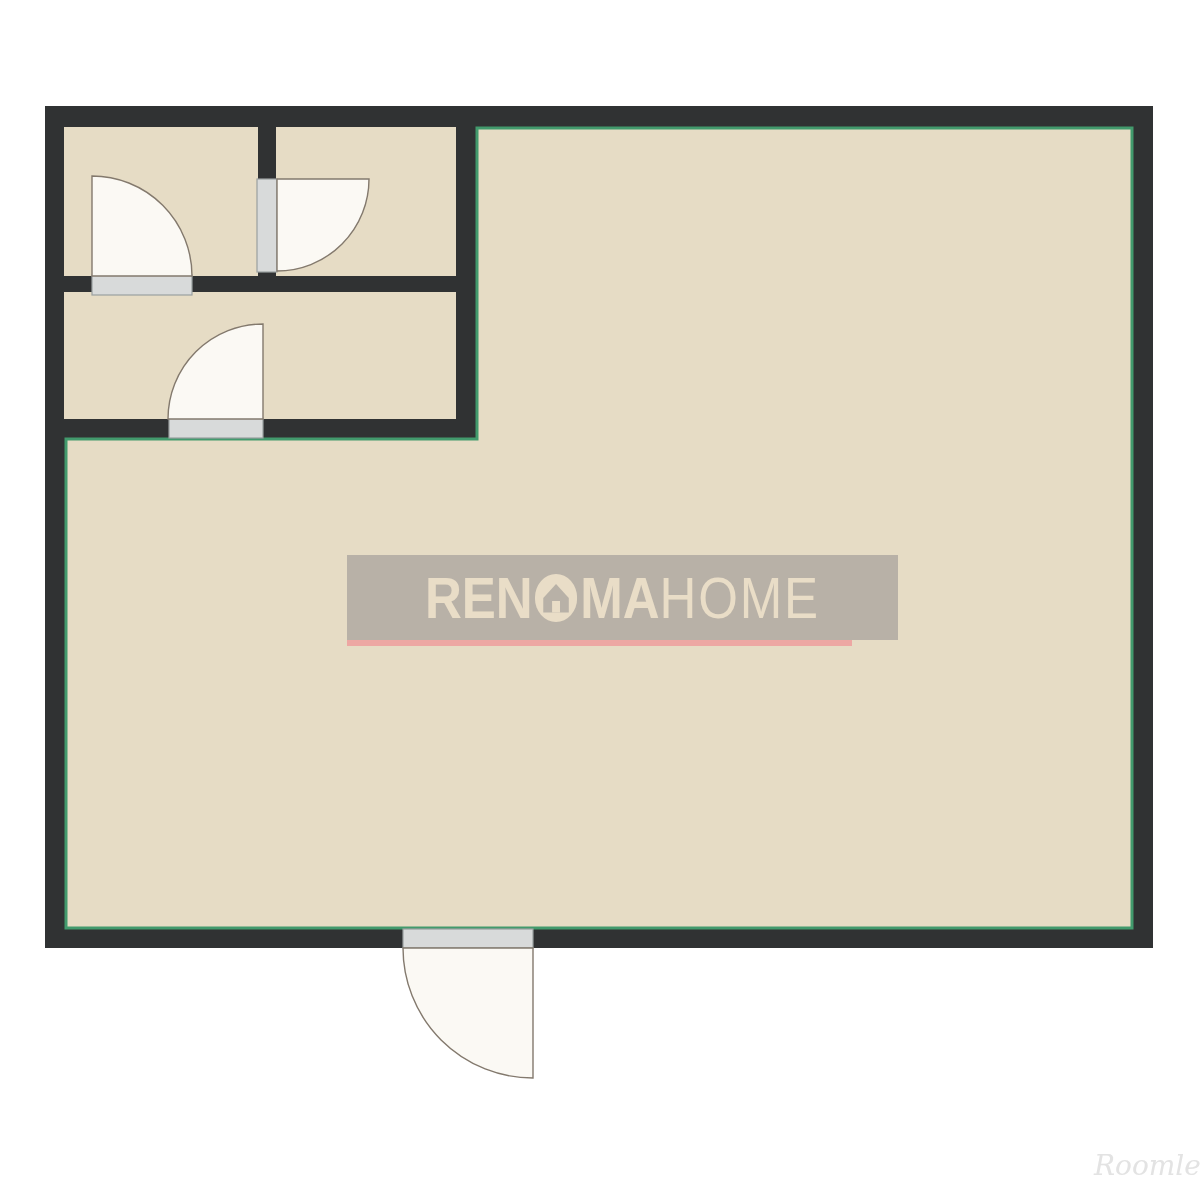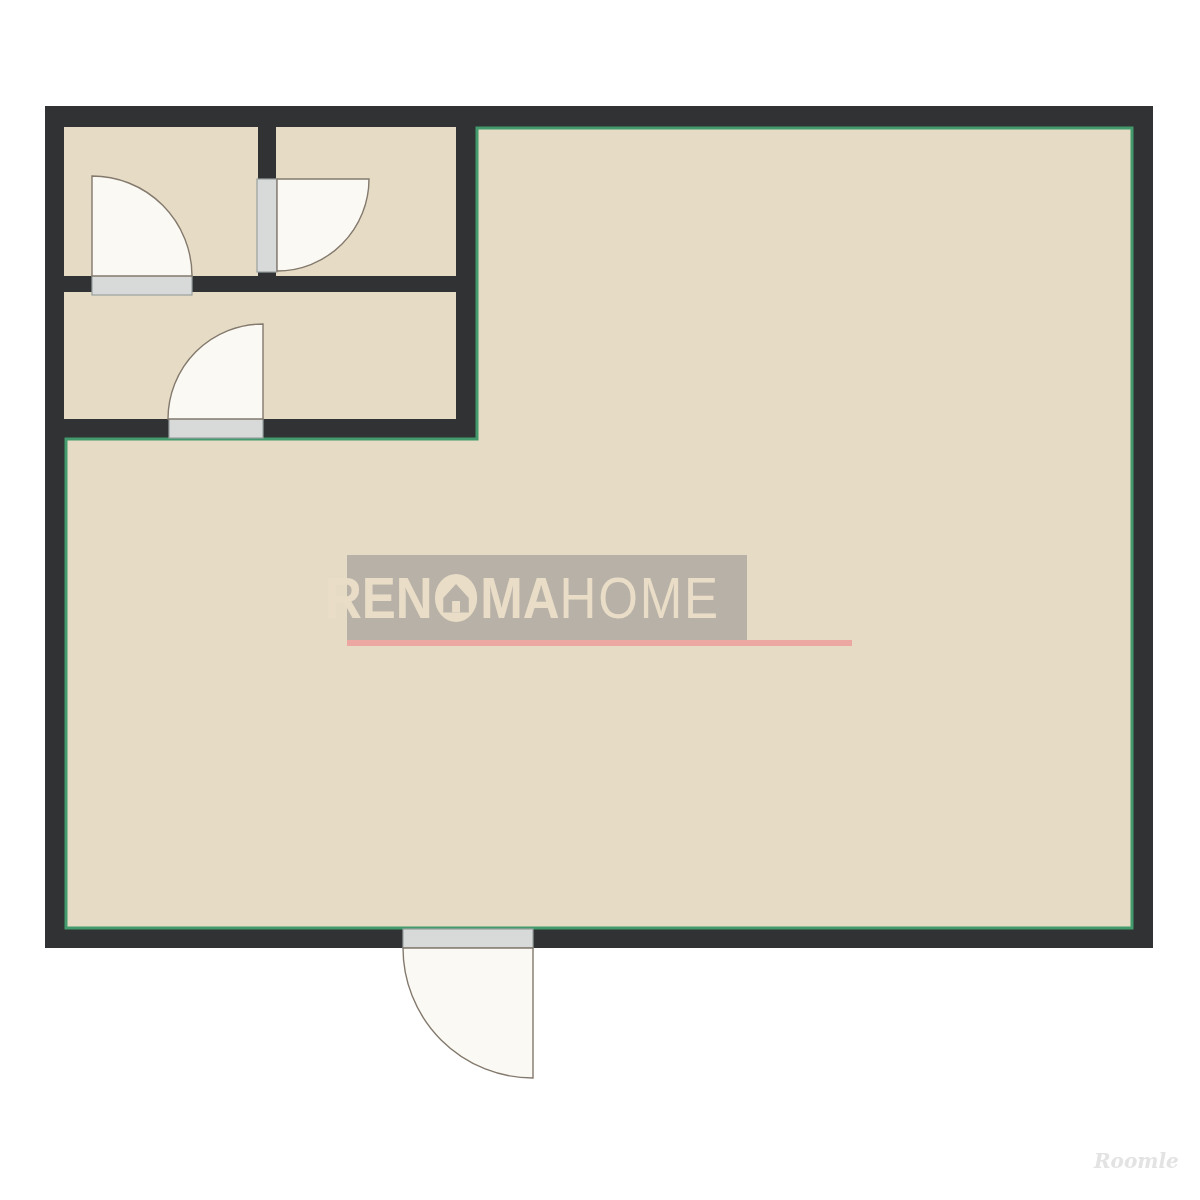--- a/index.html
+++ b/index.html
@@ -14,43 +14,43 @@
 
   
   .wall   { fill: var(--wall, #303233); }
   .floor  { fill: var(--floor, #e6dcc5); }
   .main-room { stroke: var(--outline, #429a6d); stroke-width: 3; }
   .sill   { fill: var(--sill_fill, #d8dada); stroke: var(--sill_stroke, #9aa0a0); stroke-width: 1.2; }
   .swing  { fill: var(--swing_fill, #fbf9f4); stroke: var(--swing_stroke, #83796d); stroke-width: 1.4; }
 
   
   .watermark {
-    position: absolute; left: 347px; top: 555px; width: 400px; height: 85px;
+    position: absolute; left: 347px; top: 555px; width: 551px; height: 85px;
     background: var(--wm_bg, #b8b1a7);
-    display: flex; align-items: center; justify-content: flex-end;
+    display: flex; align-items: center; justify-content: center;
     overflow: visible;
   }
   .wm-row {
     display: flex; align-items: center; white-space: nowrap;
     transform: scaleX(0.88); transform-origin: center;
     color: var(--wm_text, #e9ddc7);
     font-size: 58px; font-weight: 700; letter-spacing: 0px; line-height: 1;
   }
   .wm-light { font-weight: 400; letter-spacing: 2px; }
   .wm-logo { margin: 0 3px; display: block; }
   .wm-underline {
     position: absolute; left: 347px; top: 640px; width: 505px; height: 6px;
     background: var(--wm_underline, #eda7a3);
   }
 
   
   .credit {
     position: absolute; left: 1094px; top: 1149px;
     font-family: "DejaVu Serif", serif; font-style: italic;
-    font-size: 20px; color: var(--credit_text, #e3e3e3); font-weight: bold;
+    font-size: 28px; color: var(--credit_text, #e3e3e3);
   }
 </style>
 </head>
 <body>
 
 <div class="canvas">
 
   <svg class="plan-svg" width="1200" height="1200" viewBox="0 0 1200 1200">
 
     <rect class="wall" x="45" y="106" width="1108" height="842"></rect>

